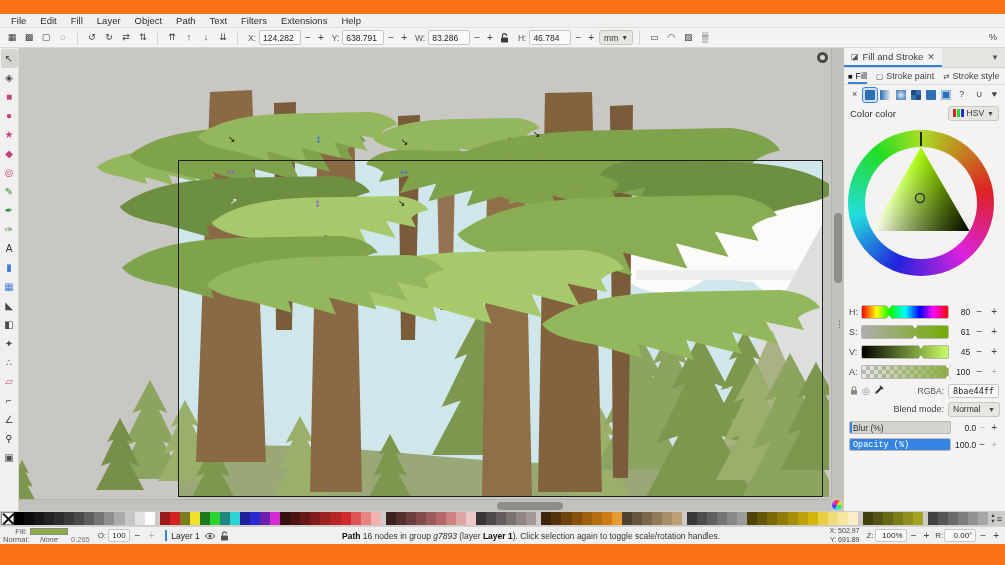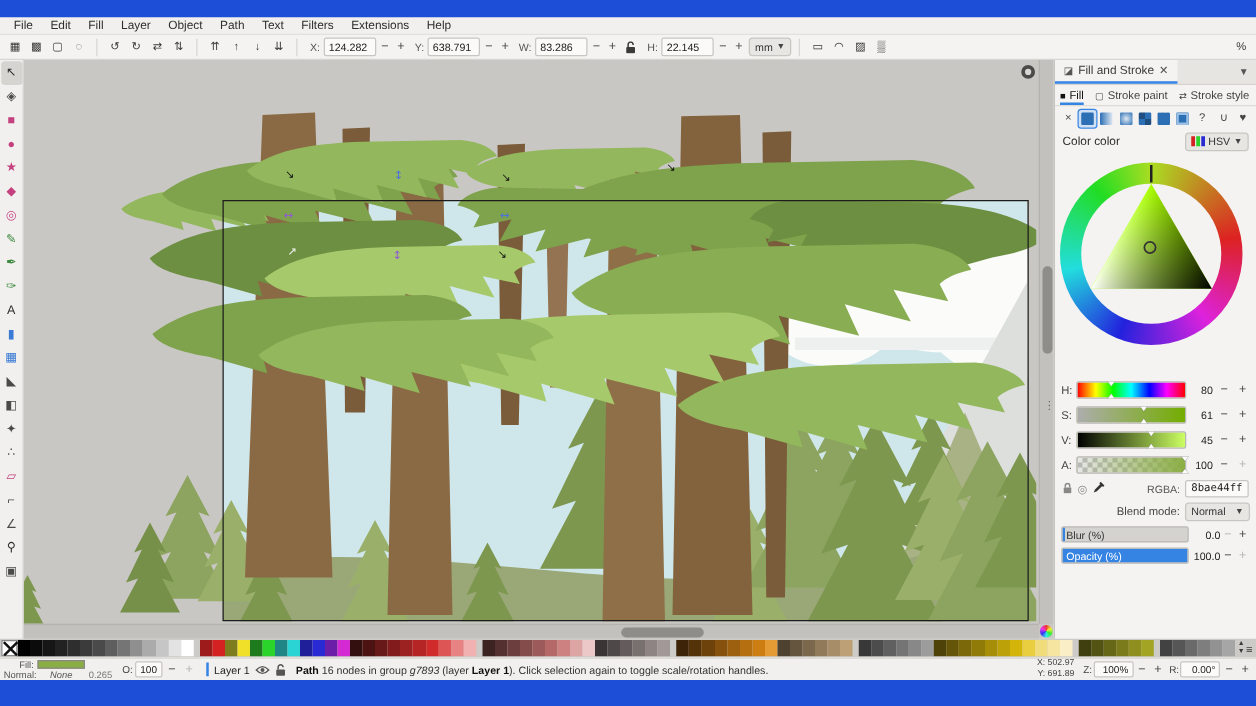--- a/index.html
+++ b/index.html
@@ -1,18 +1,18 @@
 <!DOCTYPE html>
 <html><head>
 <meta charset="utf-8">
 <style>
   *{margin:0;padding:0;box-sizing:border-box;}
   html,body{background:#000;}
   body{font-family:"Liberation Sans","DejaVu Sans",sans-serif;-webkit-font-smoothing:antialiased;}
-  #screen{position:relative;width:1005px;height:565px;background:#1d4ed8;overflow:hidden;}
+  #screen{position:relative;width:1005px;height:565px;background:#f97316;overflow:hidden;}
   #app{position:absolute;left:0;top:14px;width:1005px;height:530px;background:#f1f0ee;}
 
   
   #menubar{position:absolute;left:0;top:0;width:100%;height:14px;background:#f1f0ee;display:flex;align-items:center;padding-left:4px;border-bottom:1px solid #e2e0dd;}
   .menu-item{font-size:9.5px;color:#2e2e2e;padding:0 7px;cursor:default;}
 
   
   #cmdbar{position:absolute;left:0;top:14px;width:100%;height:20px;background:#f4f3f1;border-bottom:1px solid #d8d6d2;display:flex;align-items:center;padding:0 4px;gap:2px;}
   .icon-group{display:flex;align-items:center;gap:1px;}
   .tbtn{width:16px;height:16px;border-radius:3px;display:flex;align-items:center;justify-content:center;color:#3a3a3a;}
@@ -95,21 +95,21 @@
   #rgba-row{display:flex;align-items:center;height:18px;padding:0 6px;gap:4px;}
   #rgba-row .mini-ic{color:#8a8884;font-size:9px;}
   #rgba-label{margin-left:auto;font-size:8.5px;color:#555;}
   #rgba-box{background:#fbfaf9;border:1px solid #c8c6c2;border-radius:2px;font-size:8.5px;color:#222;padding:1px 4px;font-family:"DejaVu Sans Mono",monospace;}
   #blend-row{display:flex;align-items:center;justify-content:flex-end;height:18px;padding:0 5px;gap:4px;}
   #blend-label{font-size:9px;color:#444;}
   .fslider{position:relative;display:flex;align-items:center;height:15px;margin:2px 5px;}
   .ftrack{position:relative;flex:1;height:13px;border-radius:2px;background:#d5d3cf;border:1px solid #bab8b4;overflow:hidden;}
   .ftrack .fname{position:absolute;left:3px;top:1px;font-size:8.5px;color:#333;white-space:nowrap;}
   .ftrack .ffill{position:absolute;left:0;top:0;bottom:0;background:#3584e4;}
-  .ftrack.filled .fname{color:#fff;}
+  .ftrack.filled .fname{color:#fff;font-family:Liberation Mono, monospace;}
   .fval{width:22px;text-align:right;font-size:8.5px;color:#222;margin-left:3px;}
 
   
   #palette{position:absolute;left:0;top:497px;width:100%;height:15px;background:#cdcbc7;display:flex;align-items:center;padding:0 1px;}
   #pal-none{width:13px;height:13px;background:#fff;border:1px solid #888;position:relative;flex:none;}
   #pal-none::before,#pal-none::after{content:"";position:absolute;left:-1px;top:5px;width:15px;height:1.6px;background:#111;}
   #pal-none::before{transform:rotate(45deg);}
   #pal-none::after{transform:rotate(-45deg);}
   #pal-swatches{display:flex;flex:1;height:13px;align-items:stretch;}
   .swatch{flex:1;}
@@ -125,21 +125,21 @@
   .fs-key{width:24px;text-align:right;color:#555;font-size:7.5px;}
   #fill-swatch{width:38px;height:7px;background:#8bae44;border:1px solid #8a8884;}
   #stroke-none{font-style:italic;color:#555;width:38px;text-align:center;font-size:7.5px;}
   #stroke-w{color:#777;font-size:7.5px;}
   #opa-box{display:flex;align-items:center;gap:2px;margin-left:8px;}
   #opa-field{display:flex;align-items:center;background:#fbfaf9;border:1px solid #c8c6c2;border-radius:2px;height:13px;padding:0 3px;font-size:8px;color:#222;}
   #layer-box{display:flex;align-items:center;gap:4px;margin-left:8px;}
   #layer-accent{width:2px;height:11px;background:#3584e4;}
   #layer-name{font-size:8.5px;color:#222;}
   .sb-ic{display:flex;align-items:center;}
-  #status-msg{flex:1;margin-left:8px;font-size:8.5px;color:#333;white-space:nowrap;overflow:hidden;}
+  #status-msg{flex:1;margin-left:8px;font-size:8.5px;color:#333;white-space:nowrap;overflow:hidden;text-align:center;}
   #status-msg b{color:#111;}
   #status-msg i{font-style:italic;}
   #xy-box{display:flex;flex-direction:column;align-items:flex-end;margin:0 4px;font-size:7px;color:#444;line-height:1.15;}
   .spin2{display:flex;align-items:center;gap:1px;margin-left:3px;}
   .spin2 .f-box{height:13px;}
   .spin2 .f-val{min-width:24px;font-size:8px;text-align:right;}
 </style>
 </head>
 <body>
 
@@ -225,21 +225,21 @@
           <span class="sbtn">−</span>
           <span class="sbtn">+</span>
           <div class="tbtn">
             <svg width="9" height="10" viewBox="0 0 9 10">
               <rect x="1" y="4.5" width="7" height="5" rx="0.8" fill="#3a3a3a"></rect>
               <path d="M2.5,4.5 V2.6 a2,2 0 0 1 4,0 V3" fill="none" stroke="#3a3a3a" stroke-width="1.2"></path>
             </svg>
           </div>
           <span class="f-label">H:</span>
           <span class="f-box">
-            <span class="f-val">22.145</span>
+            <span class="f-val">46.784</span>
           </span>
           <span class="sbtn">−</span>
           <span class="sbtn">+</span>
         </div>
     <div class="dd">
       <span>mm</span>
       <span class="caret">▼</span>
     </div>
     <div class="vsep"></div>
     <div class="icon-group" id="grp-affect">

